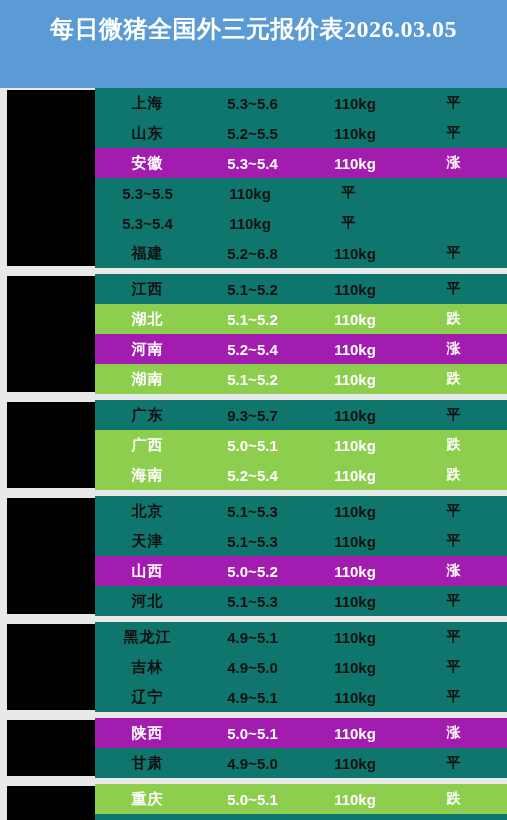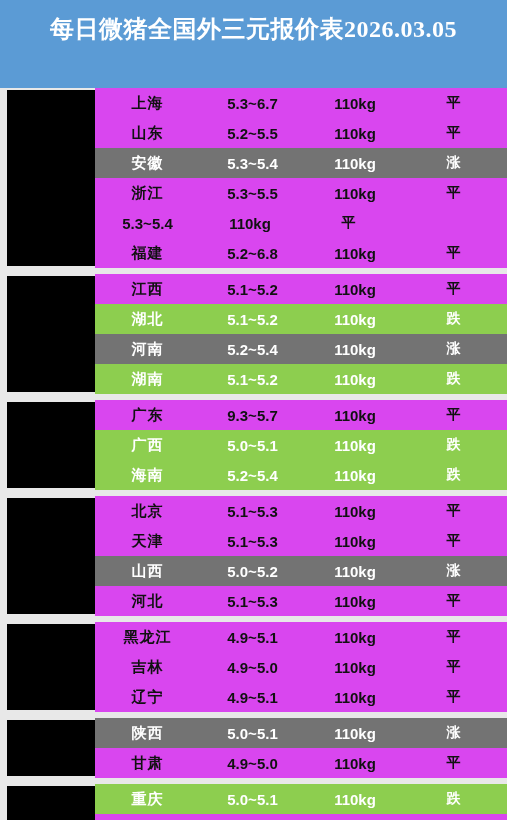--- a/index.html
+++ b/index.html
@@ -69,23 +69,23 @@
 
   .rows{
     flex:1 1 auto;
     display:flex;
     flex-direction:column;
   }
   .row{
     height:30px;
     display:flex;
     align-items:center;
-    background:#d946ef;
-  }
-  .row.up{background:#737373;}
+    background:#0f766e;
+  }
+  .row.up{background:#a21caf;}
   .row.down{background:#8dce4f;}
 
   .cell{
     text-align:center;
     font-size:15px;
     font-weight:700;
     color:#111111;
     white-space:nowrap;
     overflow:hidden;
   }
@@ -115,38 +115,37 @@
   </div>
 
   <div class="body" id="table-body">
       <div class="group">
         <div class="region-cell">
           <div class="region-redact"></div>
         </div>
         <div class="rows">
           <div class="row">
             <div class="cell prov">上海</div>
-            <div class="cell price">5.3~6.7</div>
+            <div class="cell price">5.3~5.6</div>
             <div class="cell weight">110kg</div>
             <div class="cell trend">平</div>
           </div>
           <div class="row">
             <div class="cell prov">山东</div>
             <div class="cell price">5.2~5.5</div>
             <div class="cell weight">110kg</div>
             <div class="cell trend">平</div>
           </div>
           <div class="row up">
             <div class="cell prov">安徽</div>
             <div class="cell price">5.3~5.4</div>
             <div class="cell weight">110kg</div>
             <div class="cell trend">涨</div>
           </div>
           <div class="row">
-            <div class="cell prov">浙江</div>
             <div class="cell price">5.3~5.5</div>
             <div class="cell weight">110kg</div>
             <div class="cell trend">平</div>
           </div>
           <div class="row">
             <div class="cell price">5.3~5.4</div>
             <div class="cell weight">110kg</div>
             <div class="cell trend">平</div>
           </div>
           <div class="row">

